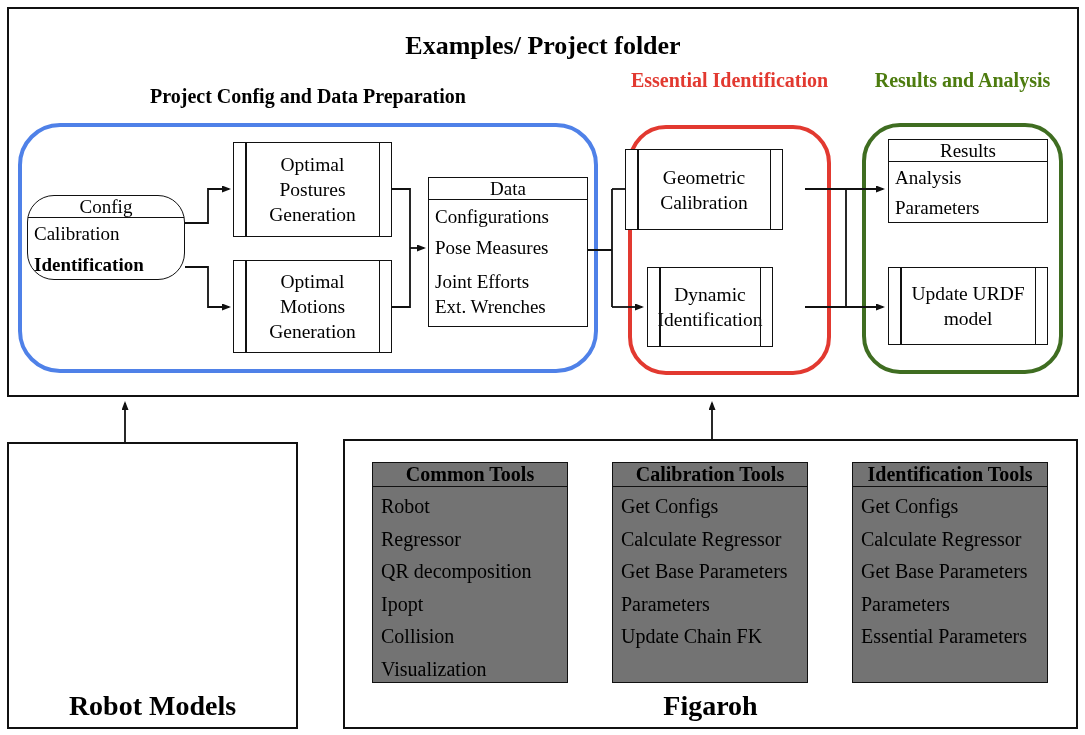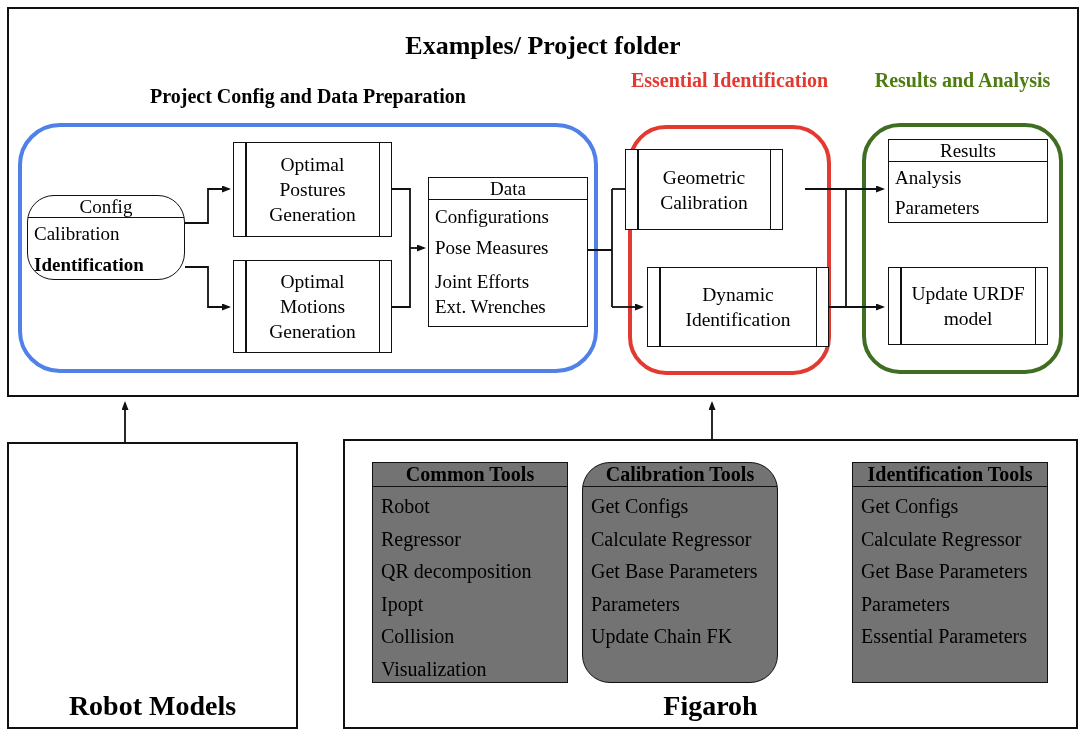--- a/index.html
+++ b/index.html
@@ -111,21 +111,21 @@
       <div class="trow">Configurations</div>
       <div class="trow">Pose Measures</div>
       <div class="trow">Joint Efforts</div>
       <div class="trow">Ext. Wrenches</div>
     </div>
   </div>
 
   <div class="pbox" style="left:625px;top:149px;width:158px;height:81px;">
     <span class="txt">Geometric Calibration</span>
   </div>
-  <div class="pbox" style="left:647px;top:267px;width:182px;height:80px;">
+  <div class="pbox" style="left:647px;top:267px;width:126px;height:80px;">
     <span class="txt">Dynamic Identification</span>
   </div>
 
   <div class="tbox" style="left:888px;top:139px;width:160px;height:84px;">
     <div class="thead">Results</div>
     <div class="results-rows">
       <div class="trow">Analysis</div>
       <div class="trow">Parameters</div>
     </div>
   </div>
@@ -148,21 +148,21 @@
     <div class="rows">
       <div class="trow">Robot</div>
       <div class="trow">Regressor</div>
       <div class="trow">QR decomposition</div>
       <div class="trow">Ipopt</div>
       <div class="trow">Collision</div>
       <div class="trow">Visualization</div>
     </div>
   </div>
 
-  <div class="tool-table" style="left:582px;border-radius:28px;">
+  <div class="tool-table" style="left:612px;">
     <div class="thead">Calibration Tools</div>
     <div class="rows">
       <div class="trow">Get Configs</div>
       <div class="trow">Calculate Regressor</div>
       <div class="trow">Get Base Parameters</div>
       <div class="trow">Parameters</div>
       <div class="trow">Update Chain FK</div>
     </div>
   </div>
 

